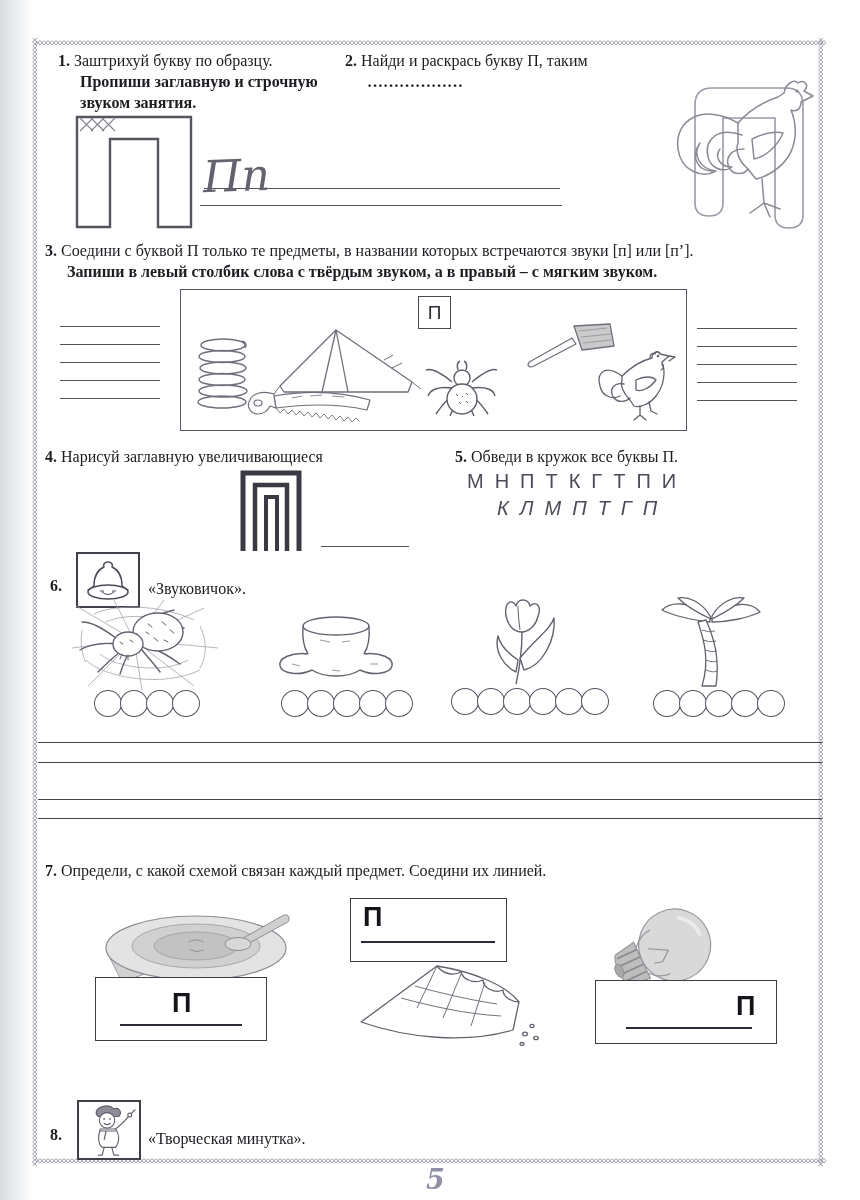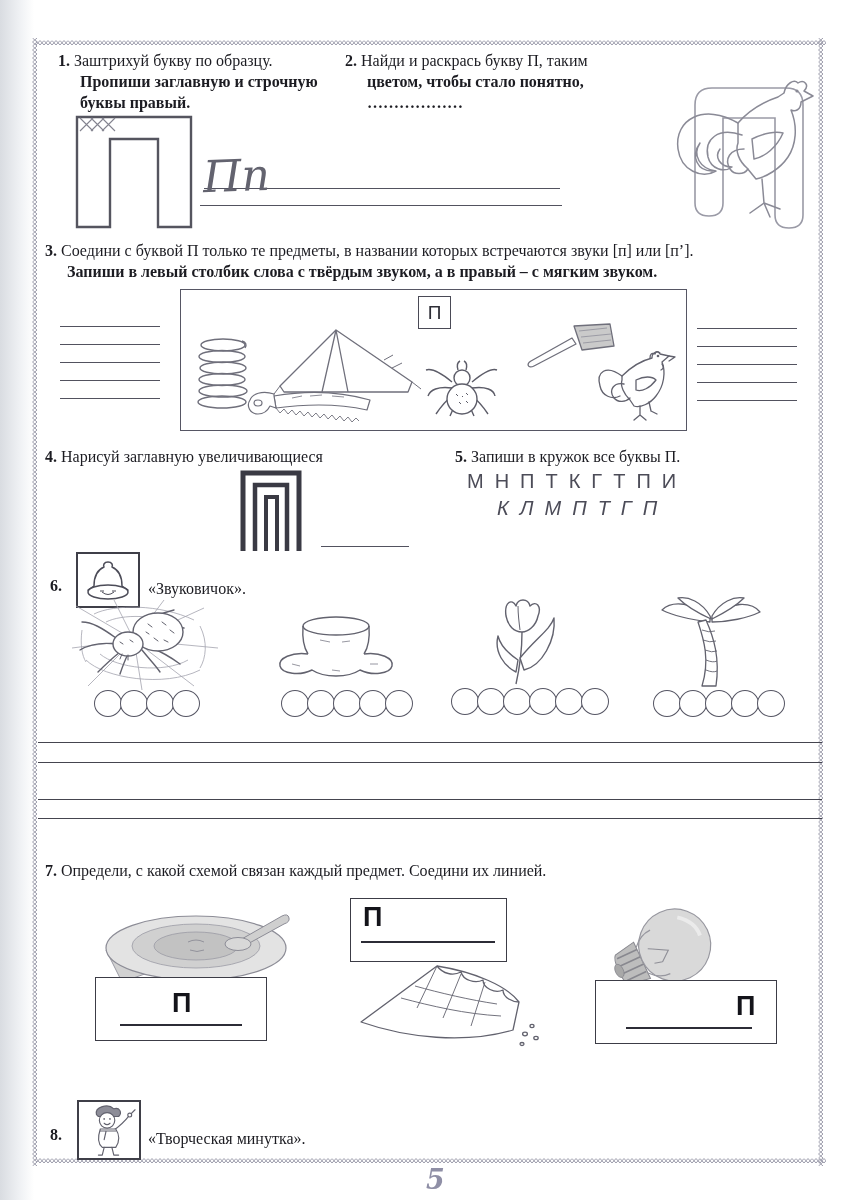--- a/index.html
+++ b/index.html
@@ -51,36 +51,35 @@
     <rect width="10" height="1128" fill="url(#zv)"></rect>
   </svg>
   <svg class="abs" style="left:816px;top:38px;" width="11" height="1128">
     <rect width="10" height="1128" fill="url(#zv)"></rect>
   </svg>
 
   <div class="abs t" style="left:58px;top:50px;width:300px;">
     <div><span class="num">1.</span>
       <span>Заштрихуй букву по образцу.</span></div>
     <div class="ind">Пропиши заглавную и строчную</div>
-    <div class="ind">буквы правый.</div>
+    <div class="ind">звуком занятия.</div>
   </div>
 
   <svg class="abs" style="left:74px;top:112px;" width="120" height="118" viewBox="0 0 120 118">
     <path d="M3,5 H117 V115 H84 V27 H36 V115 H3 Z" fill="#fff" stroke="#55555f" stroke-width="2.4"></path>
     <path d="M6,19 L19,6 M6,6 L19,19 M17,19 L30,6 M17,6 L30,19 M28,19 L41,6 M28,6 L41,19" stroke="#83838f" stroke-width="1.1" fill="none"></path>
   </svg>
 
   <div class="wline" style="left:204px;top:188px;width:356px;"></div>
   <div class="wline" style="left:200px;top:205px;width:362px;"></div>
   <div class="cursive" style="left:203px;top:150px;">Пп</div>
 
   <div class="abs t" style="left:345px;top:50px;width:320px;">
     <div><span class="num">2.</span>
       <span>Найди и раскрась букву П, таким</span></div>
-    <div class="ind">цветом, чтобы стало понятно,</div>
     <div class="ind">………………</div>
   </div>
 
   <svg class="abs" style="left:662px;top:55px;" width="158" height="178" viewBox="0 0 158 178">
     <g fill="none" stroke="#9a9aa6" stroke-width="1.6">
       <path d="M33,148 V50 Q33,33 50,33 H124 Q141,33 141,50 V160"></path>
       <path d="M61,148 V63 H113 V160"></path>
       <path d="M33,148 Q33,161 47,161 Q61,161 61,148"></path>
       <path d="M113,160 Q113,173 127,173 Q141,173 141,160"></path>
     </g>
@@ -188,21 +187,21 @@
     <g fill="none" stroke="#3a3a44">
       <path d="M5,83 V5 H61 V83" stroke-width="5"></path>
       <path d="M17,83 V17 H49 V83" stroke-width="4.5"></path>
       <path d="M28,83 V29 H39 V83" stroke-width="4"></path>
     </g>
   </svg>
   <div class="wline" style="left:321px;top:546px;width:88px;"></div>
 
   <div class="abs t" style="left:455px;top:446px;width:300px;">
     <div><span class="num">5.</span>
-      <span>Запиши в кружок все буквы П.</span></div>
+      <span>Обведи в кружок все буквы П.</span></div>
   </div>
   <div class="lrow" style="left:467px;top:470px;">МНПТКГТПИ</div>
   <div class="lrow" style="left:497px;top:497px;font-style:italic;">КЛМПТГП</div>
 
   <div class="abs t num" style="left:50px;top:575px;">6.</div>
   <div class="iconbox" style="left:76px;top:552px;width:60px;height:52px;">
     <svg width="50" height="44" viewBox="0 0 50 44">
       <g fill="#fff" stroke="#4c4c58" stroke-width="1.5" stroke-linejoin="round">
         <path d="M25,4 C21,4 20,7 21,9 C14,12 11,20 11,28 L5,32 L45,32 L39,28 C39,20 36,12 29,9 C30,7 29,4 25,4 Z"></path>
         <ellipse cx="25" cy="34" rx="20" ry="7"></ellipse>

